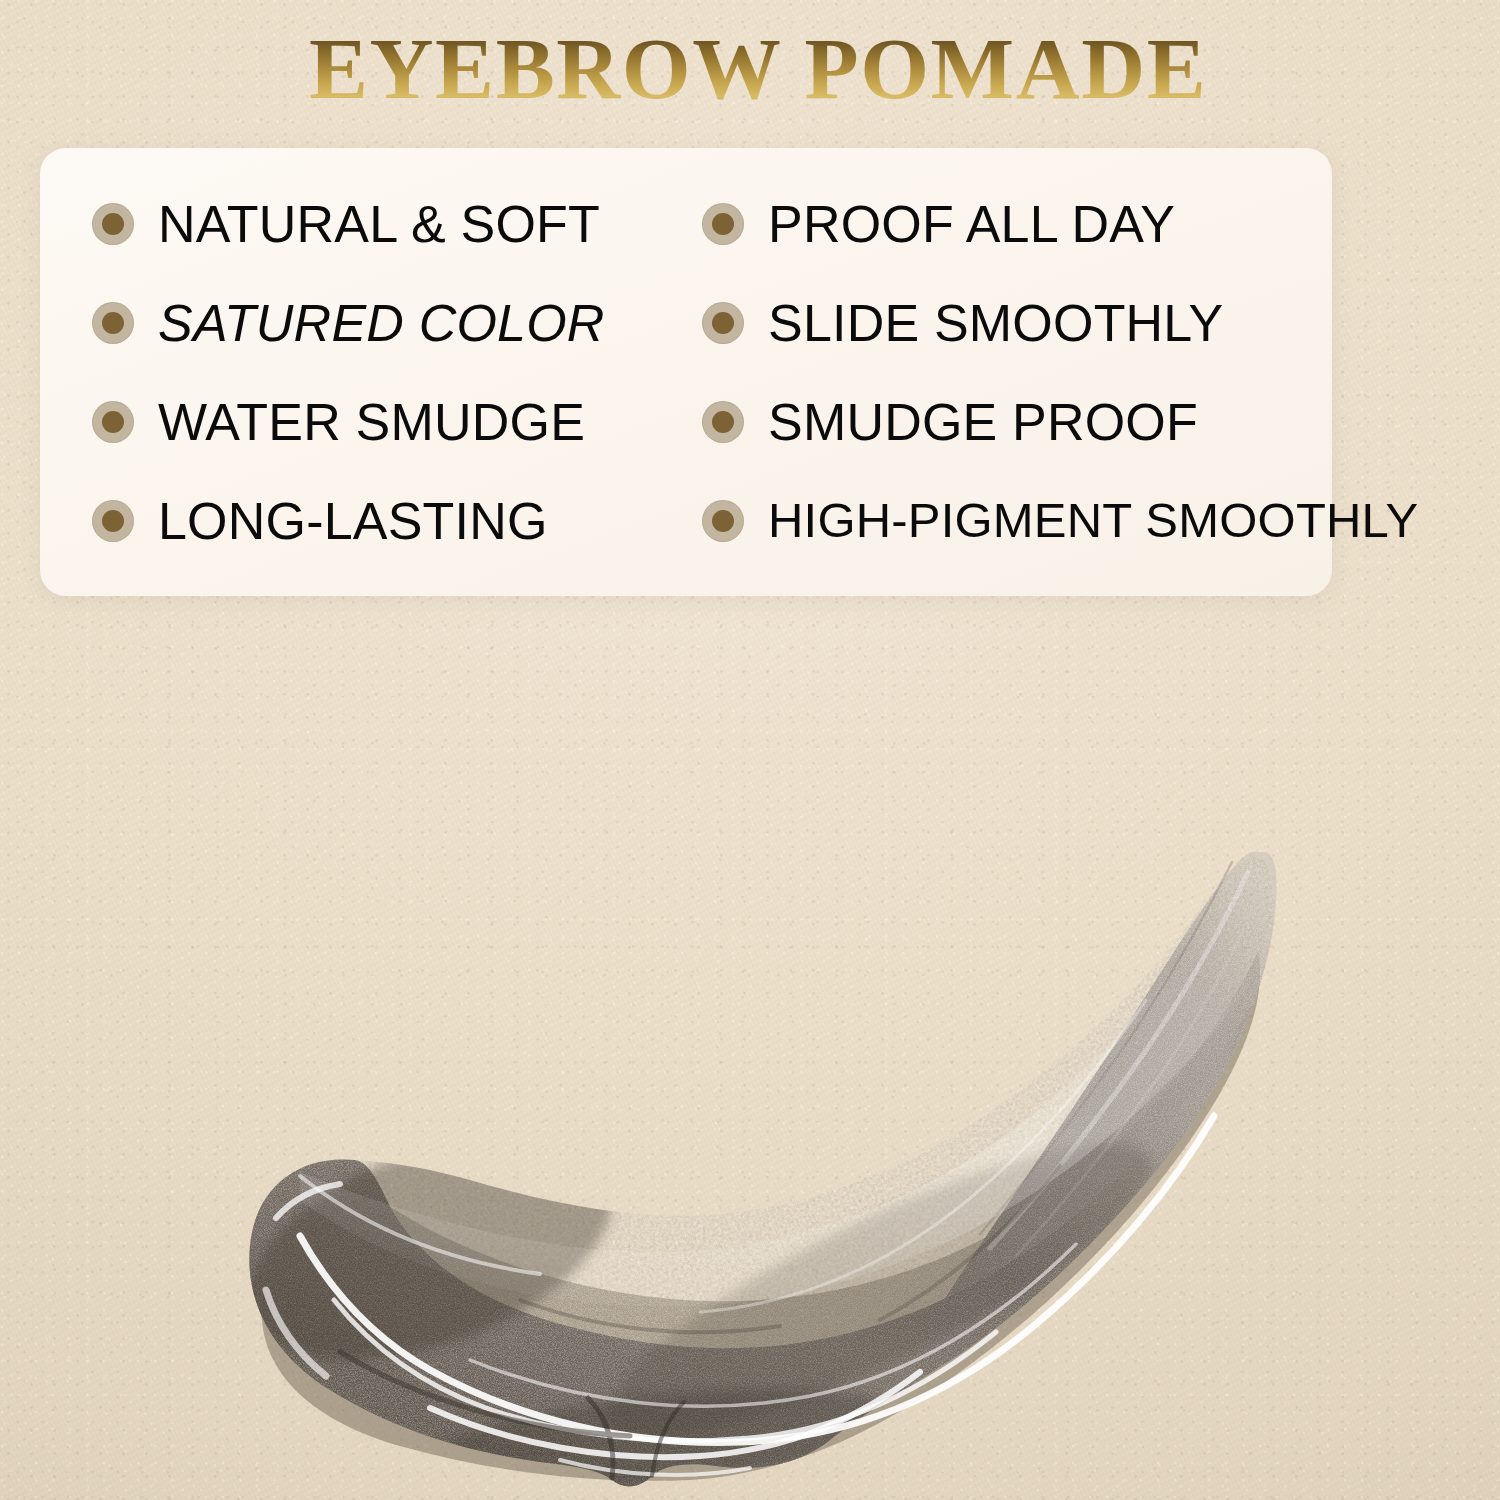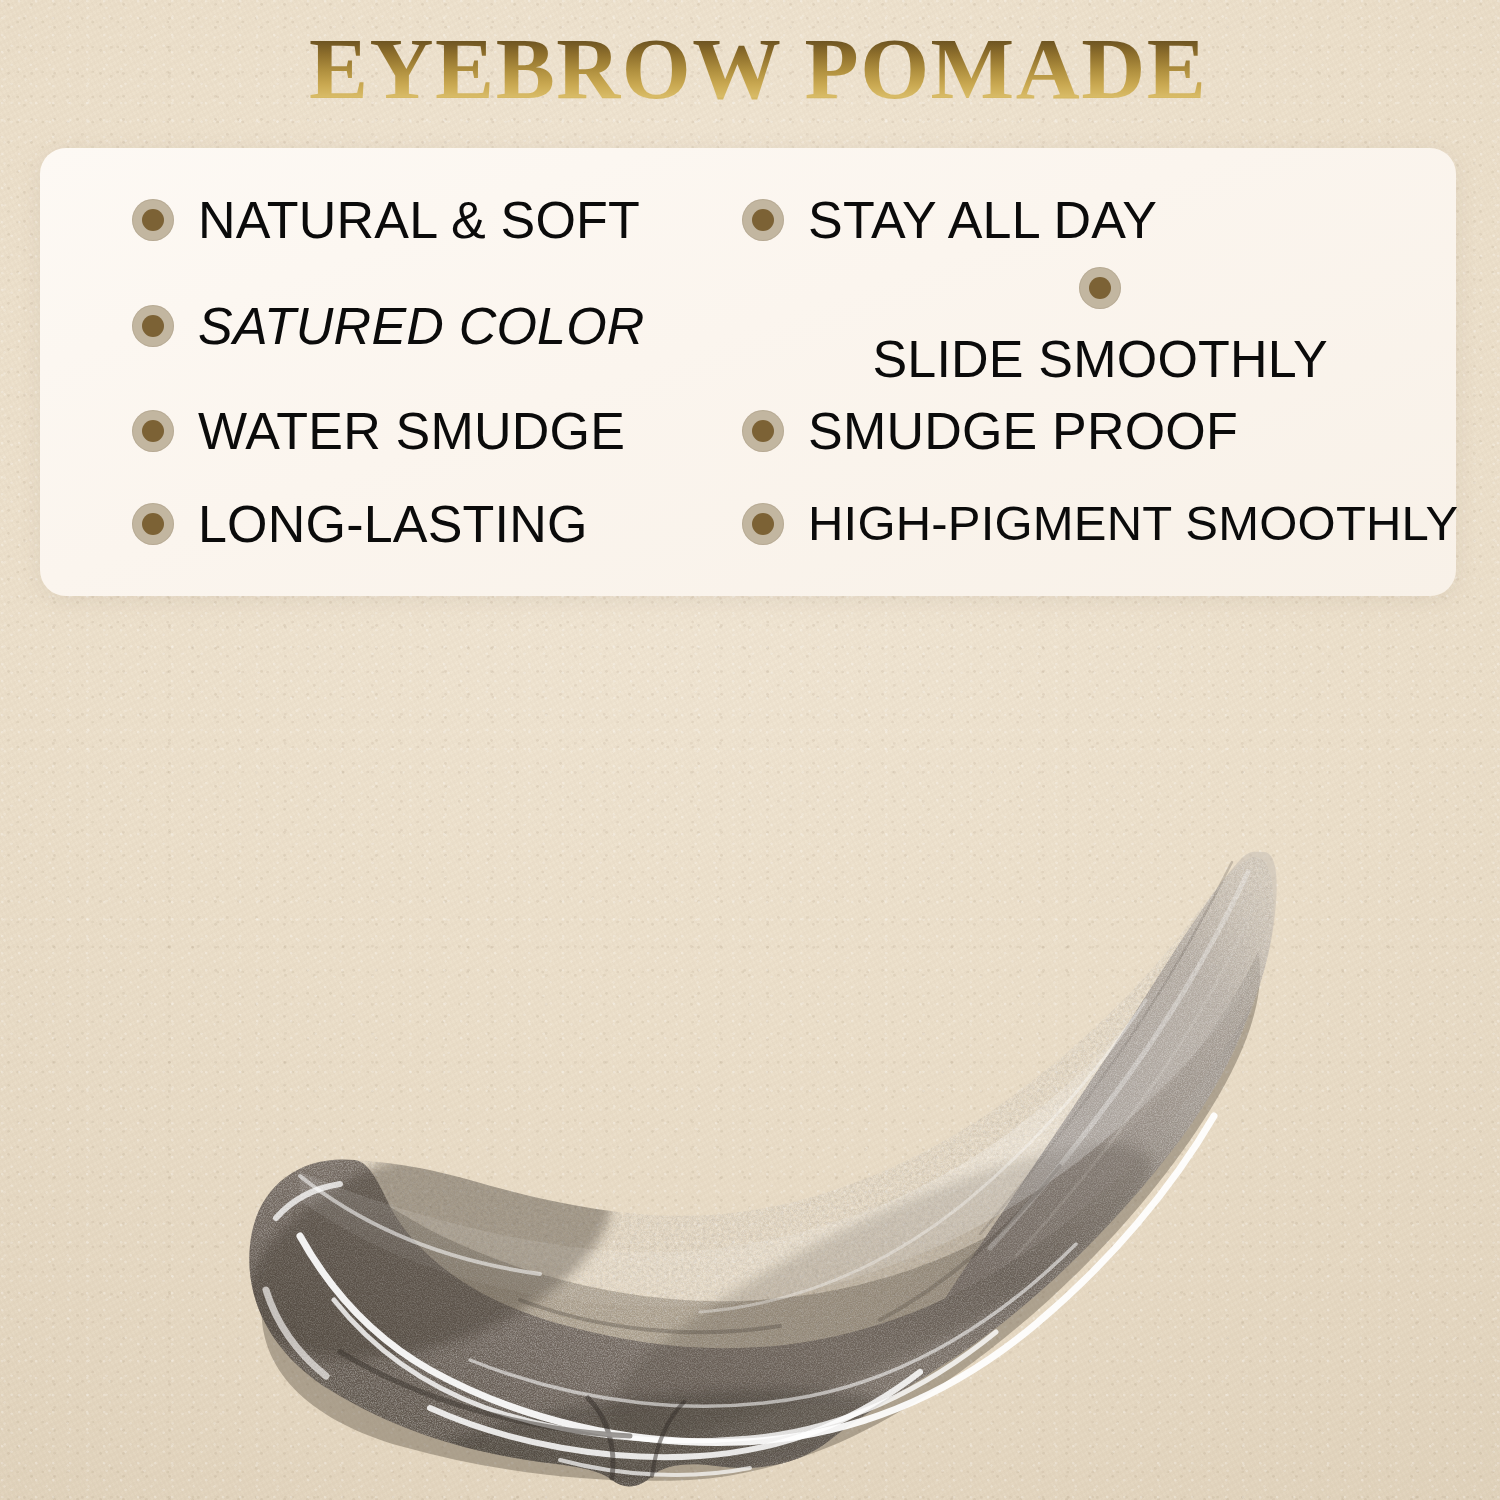--- a/index.html
+++ b/index.html
@@ -71,30 +71,30 @@
     background-clip:text;
     color:transparent;
     -webkit-text-fill-color:transparent;
     transform:scaleX(1.03);
   }
 
   
   #feature-card {
     position:absolute;
     left:40px; top:148px;
-    width:1416px; height:448px;
+    width:1292px; height:448px;
     background:linear-gradient(160deg,#fdf9f4 0%,#fbf5ee 45%,#f8f1e8 100%);
     border-radius:26px;
     box-shadow:0 4px 22px rgba(120,100,74,.10);
     z-index:4;
     display:grid;
     grid-template-columns:610px 1fr;
     grid-template-rows:repeat(4, 1fr);
     align-items:center;
-    padding:26px 0 26px 92px;
+    padding:26px 0 26px 52px;
     column-gap:0;
   }
   .feature {
     display:flex;
     align-items:center;
     gap:24px;
   }
   .bullet {
     flex:0 0 auto;
     width:42px; height:42px;
@@ -161,23 +161,23 @@
       <span class="bullet">
           <i></i>
         </span>
       <span class="feature-label">LONG-LASTING</span>
     </div>
 
     <div class="feature" style="grid-column:2;grid-row:1;">
       <span class="bullet">
           <i></i>
         </span>
-      <span class="feature-label">STAY ALL DAY</span>
-    </div>
-    <div class="feature" style="grid-column:2;grid-row:2;flex-direction:column;">
+      <span class="feature-label">PROOF ALL DAY</span>
+    </div>
+    <div class="feature" style="grid-column:2;grid-row:2;">
       <span class="bullet">
           <i></i>
         </span>
       <span class="feature-label">SLIDE SMOOTHLY</span>
     </div>
     <div class="feature" style="grid-column:2;grid-row:3;">
       <span class="bullet">
           <i></i>
         </span>
       <span class="feature-label">SMUDGE PROOF</span>

